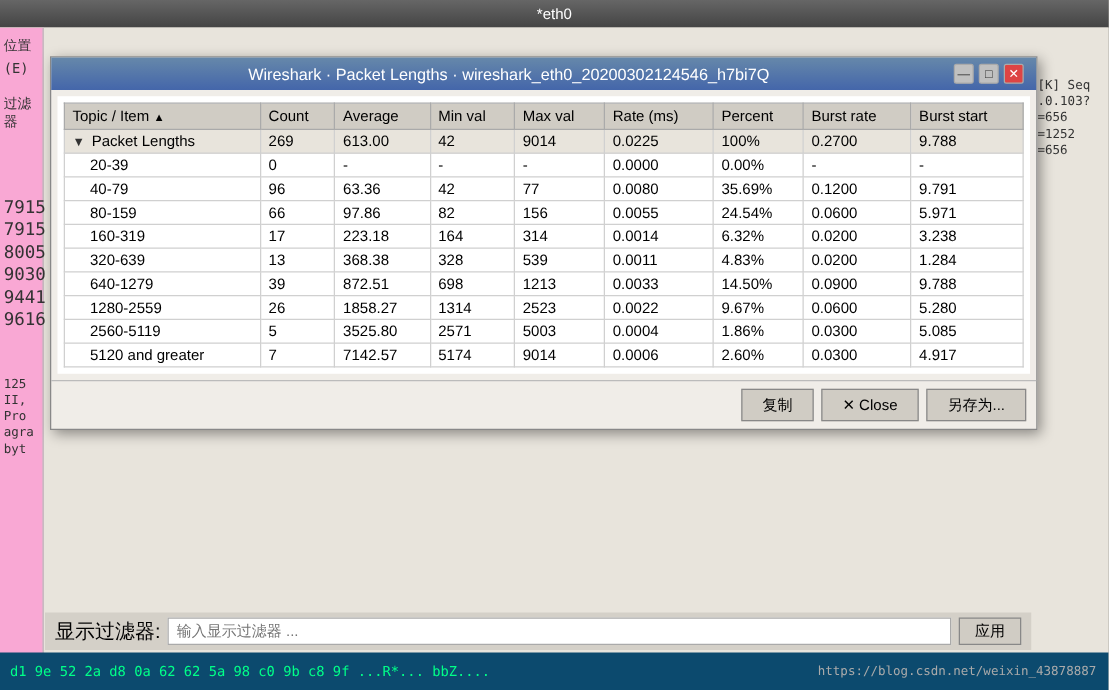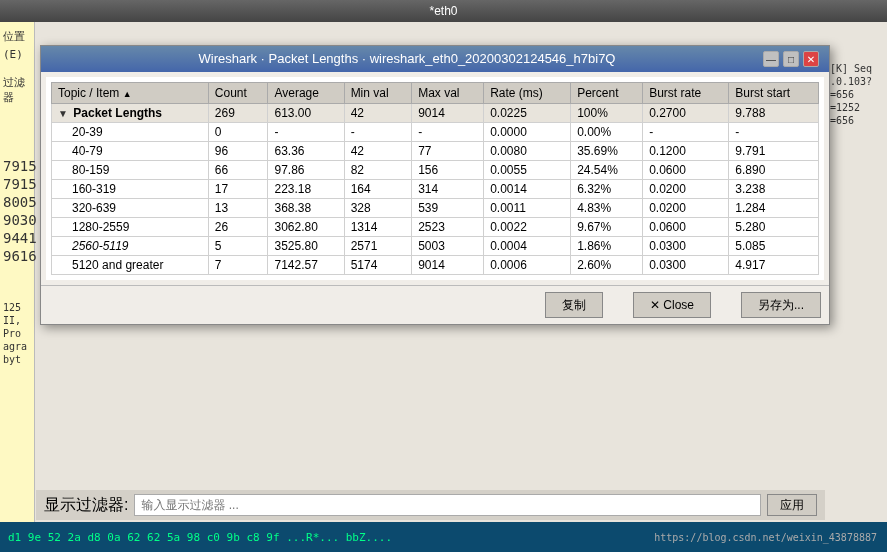--- a/index.html
+++ b/index.html
@@ -62,21 +62,21 @@
       background: #f0ede8;
       border: 1px solid #888;
       box-shadow: 3px 3px 10px rgba(0,0,0,0.4);
     }
 
     .dialog-title {
       background: linear-gradient(to bottom, #6688aa, #4466aa);
       color: white;
       padding: 5px 10px;
       display: flex;
-      align-items: flex-start;
+      align-items: center;
       justify-content: space-between;
       font-size: 13px;
     }
 
     .dialog-title-text {
       flex: 1;
       text-align: center;
     }
 
     .title-buttons {
@@ -135,21 +135,21 @@
       font-size: 9px;
     }
 
     td {
       padding: 2px 6px;
       border: 1px solid #d0d0d0;
       white-space: nowrap;
     }
 
     tr.parent-row > td:first-child {
-      font-weight: bold;
+      font-weight: normal;
     }
 
     tr.parent-row {
       background: #e8e4dc;
     }
 
     tr.child-row td:first-child {
       padding-left: 20px;
     }
 
@@ -169,37 +169,36 @@
       border-top: 1px solid #bbb;
     }
 
     .action-btn {
       height: 26px;
       padding: 0 16px;
       background: #d0ccc4;
       border: 1px solid #888;
       cursor: pointer;
       font-size: 12px;
-      margin-left: 24px;
     }
 
     .close-action-btn {
       background: #d0ccc4;
     }
   </style>
 </head>
 <body>
 
 <div class="bg-window">
   <div class="bg-title-bar">
     <span>*eth0</span>
   </div>
   <div class="bg-content">
 
-    <div style="position:absolute; left:0; top:0; width:35px; background:#fef9c3; height:100%; border-right:1px solid #bbb; font-size:11px; color:#333; font-family:monospace; padding-top:5px;">
+    <div style="position:absolute; left:0; top:0; width:35px; background:#f9a8d4; height:100%; border-right:1px solid #bbb; font-size:11px; color:#333; font-family:monospace; padding-top:5px;">
       <div style="padding:2px 3px;">位置</div>
       <div style="padding:2px 3px;">(E)</div>
       <div style="padding:2px 3px; margin-top:10px;">过滤器</div>
       <div style="margin-top:50px; font-size:14px;">
         <div style="padding:1px 3px;">7915</div>
         <div style="padding:1px 3px;">7915</div>
         <div style="padding:1px 3px;">8005</div>
         <div style="padding:1px 3px;">9030</div>
         <div style="padding:1px 3px;">9441</div>
         <div style="padding:1px 3px;">9616</div>
@@ -318,21 +317,21 @@
     </tr>
           <tr class="child-row">
       <td style="padding-left:20px;">80-159</td>
       <td>66</td>
       <td>97.86</td>
       <td>82</td>
       <td>156</td>
       <td>0.0055</td>
       <td>24.54%</td>
       <td>0.0600</td>
-      <td>6.890</td>
+      <td>5.971</td>
     </tr>
           <tr class="child-row">
       <td style="padding-left:20px;">160-319</td>
       <td>17</td>
       <td>223.18</td>
       <td>164</td>
       <td>314</td>
       <td>0.0014</td>
       <td>6.32%</td>
       <td>0.0200</td>
@@ -343,32 +342,43 @@
       <td>13</td>
       <td>368.38</td>
       <td>328</td>
       <td>539</td>
       <td>0.0011</td>
       <td>4.83%</td>
       <td>0.0200</td>
       <td>1.284</td>
     </tr>
           <tr class="child-row">
+      <td style="padding-left:20px;">640-1279</td>
+      <td>39</td>
+      <td>872.51</td>
+      <td>698</td>
+      <td>1213</td>
+      <td>0.0033</td>
+      <td>14.50%</td>
+      <td>0.0900</td>
+      <td>9.788</td>
+    </tr>
+          <tr class="child-row">
       <td style="padding-left:20px;">1280-2559</td>
       <td>26</td>
-      <td>3062.80</td>
+      <td>1858.27</td>
       <td>1314</td>
       <td>2523</td>
       <td>0.0022</td>
       <td>9.67%</td>
       <td>0.0600</td>
       <td>5.280</td>
     </tr>
           <tr class="child-row">
-      <td style="padding-left:20px;font-style:italic;">2560-5119</td>
+      <td style="padding-left:20px;">2560-5119</td>
       <td>5</td>
       <td>3525.80</td>
       <td>2571</td>
       <td>5003</td>
       <td>0.0004</td>
       <td>1.86%</td>
       <td>0.0300</td>
       <td>5.085</td>
     </tr>
           <tr class="child-row">

